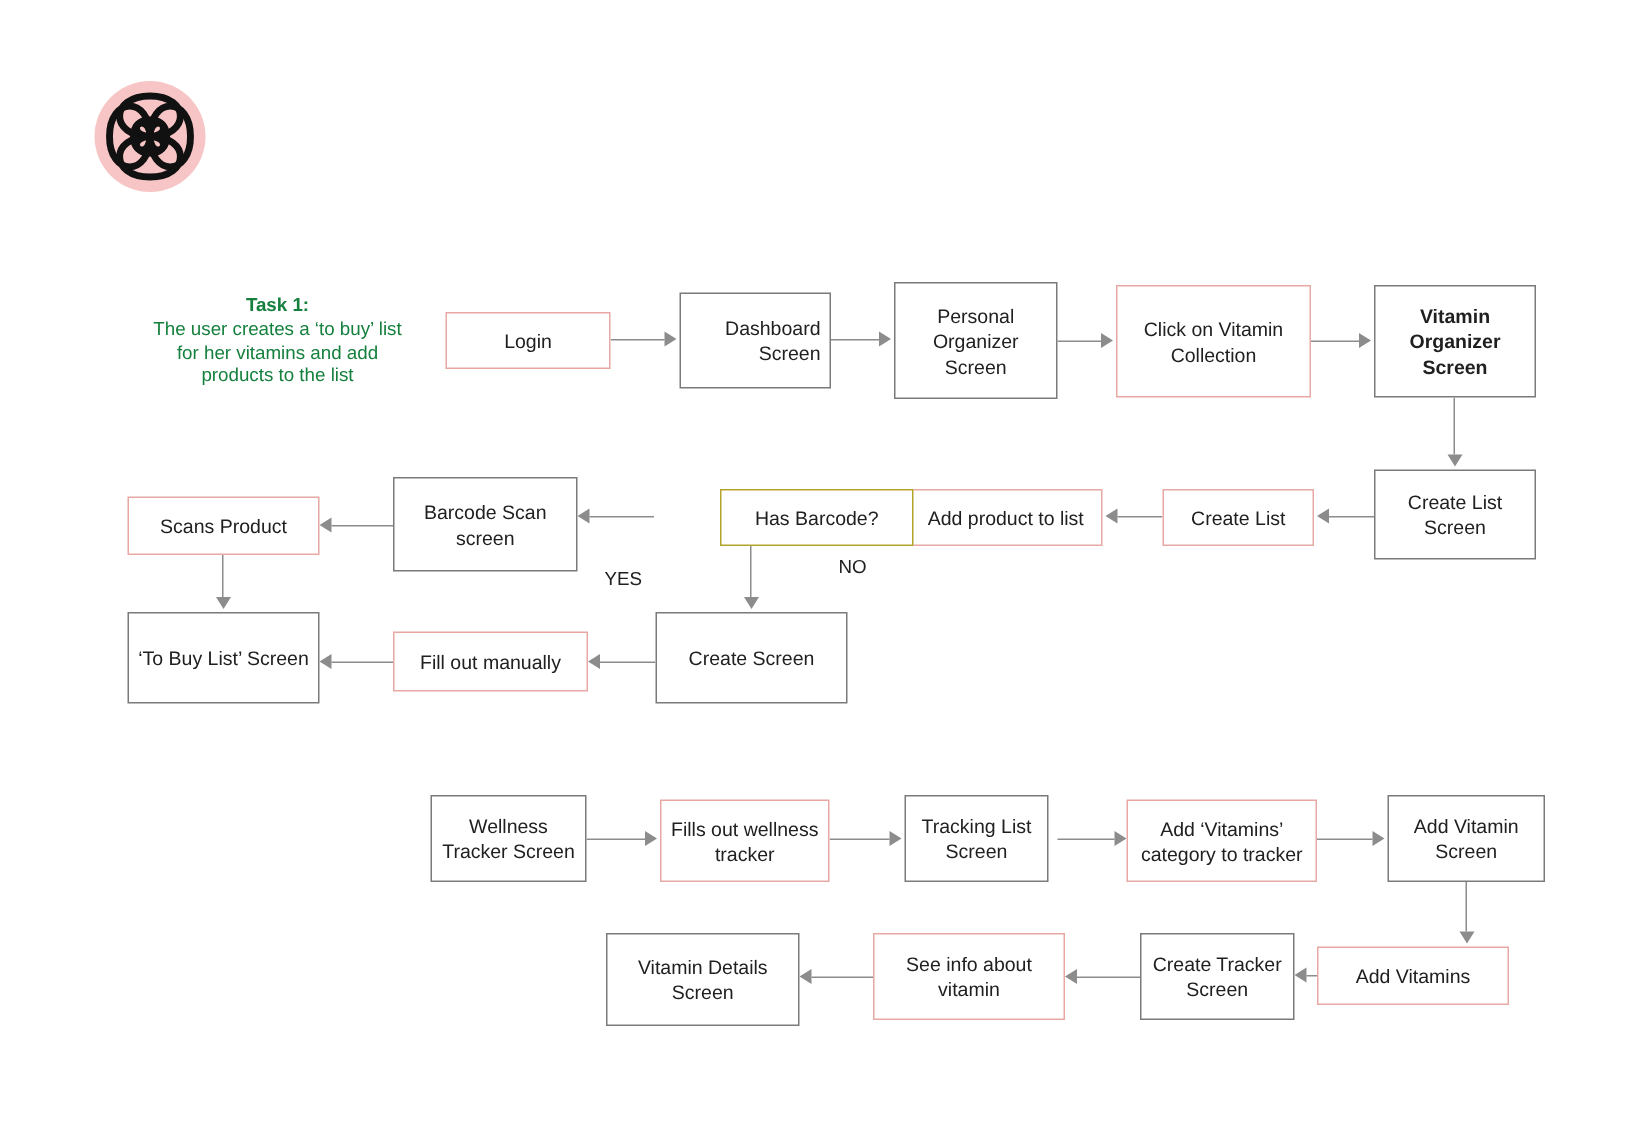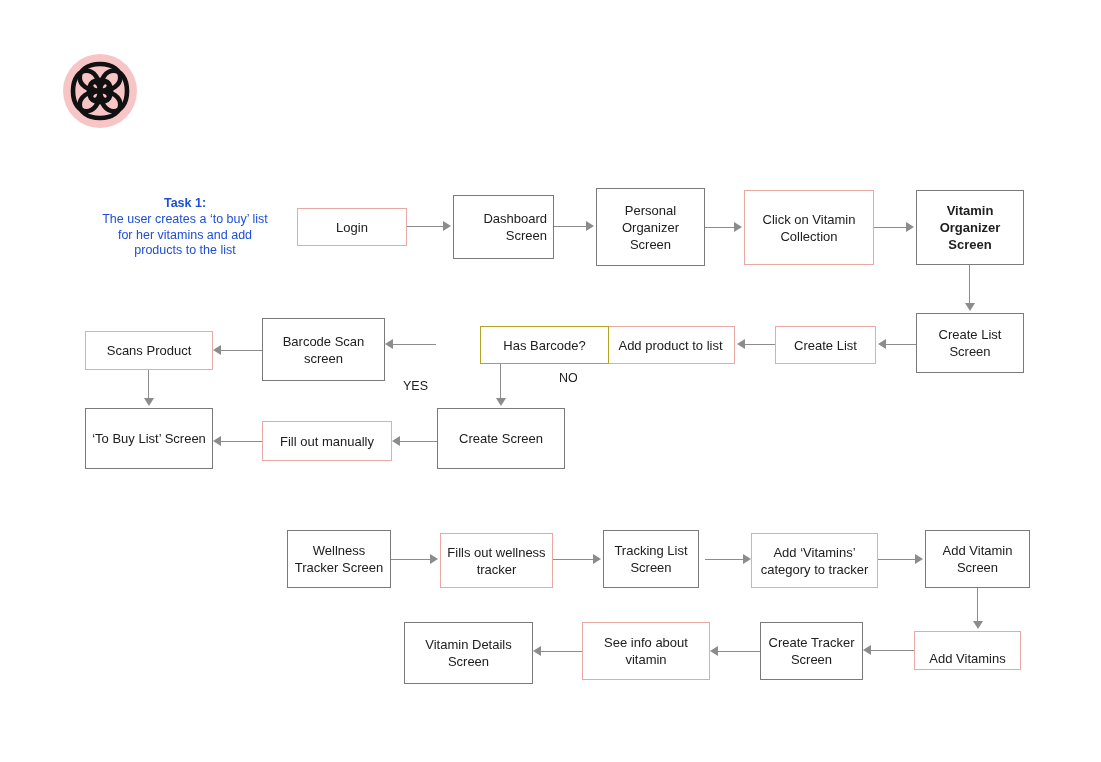--- a/index.html
+++ b/index.html
@@ -34,21 +34,21 @@
     letter-spacing: 0.5px;
     color: #ef9a9a;
     font-weight: 400;
   }
   
   .task-caption {
     position: absolute;
     text-align: center;
     font-size: 12.5px;
     line-height: 15.8px;
-    color: #1d4ed8;
+    color: #15803d;
   }
   .task-caption .task-head {
     font-weight: bold;
     display: block;
   }
   
   .node {
     position: absolute;
     box-sizing: border-box;
     display: flex;
@@ -248,21 +248,21 @@
       </div>
       <div class="node gray" style="left: 603px; top: 530px; width: 96px; height: 58px;">
         <span>Tracking List Screen</span>
       </div>
       <div class="node pink" style="left: 751px; top: 533px; width: 127px; height: 55px;">
         <span>Add ‘Vitamins’ category to tracker</span>
       </div>
       <div class="node gray" style="left: 925px; top: 530px; width: 105px; height: 58px;">
         <span>Add Vitamin Screen</span>
       </div>
-      <div class="node pink" style="left: 914px; top: 631px; width: 107px; height: 39px; align-items: flex-end;">
+      <div class="node pink" style="left: 878px; top: 631px; width: 128px; height: 39px;">
         <span>Add Vitamins</span>
       </div>
       <div class="node gray" style="left: 760px; top: 622px; width: 103px; height: 58px;">
         <span>Create Tracker Screen</span>
       </div>
       <div class="node pink" style="left: 582px; top: 622px; width: 128px; height: 58px;">
         <span>See info about vitamin</span>
       </div>
       <div class="node gray" style="left: 404px; top: 622px; width: 129px; height: 62px;">
         <span>Vitamin Details Screen</span>

